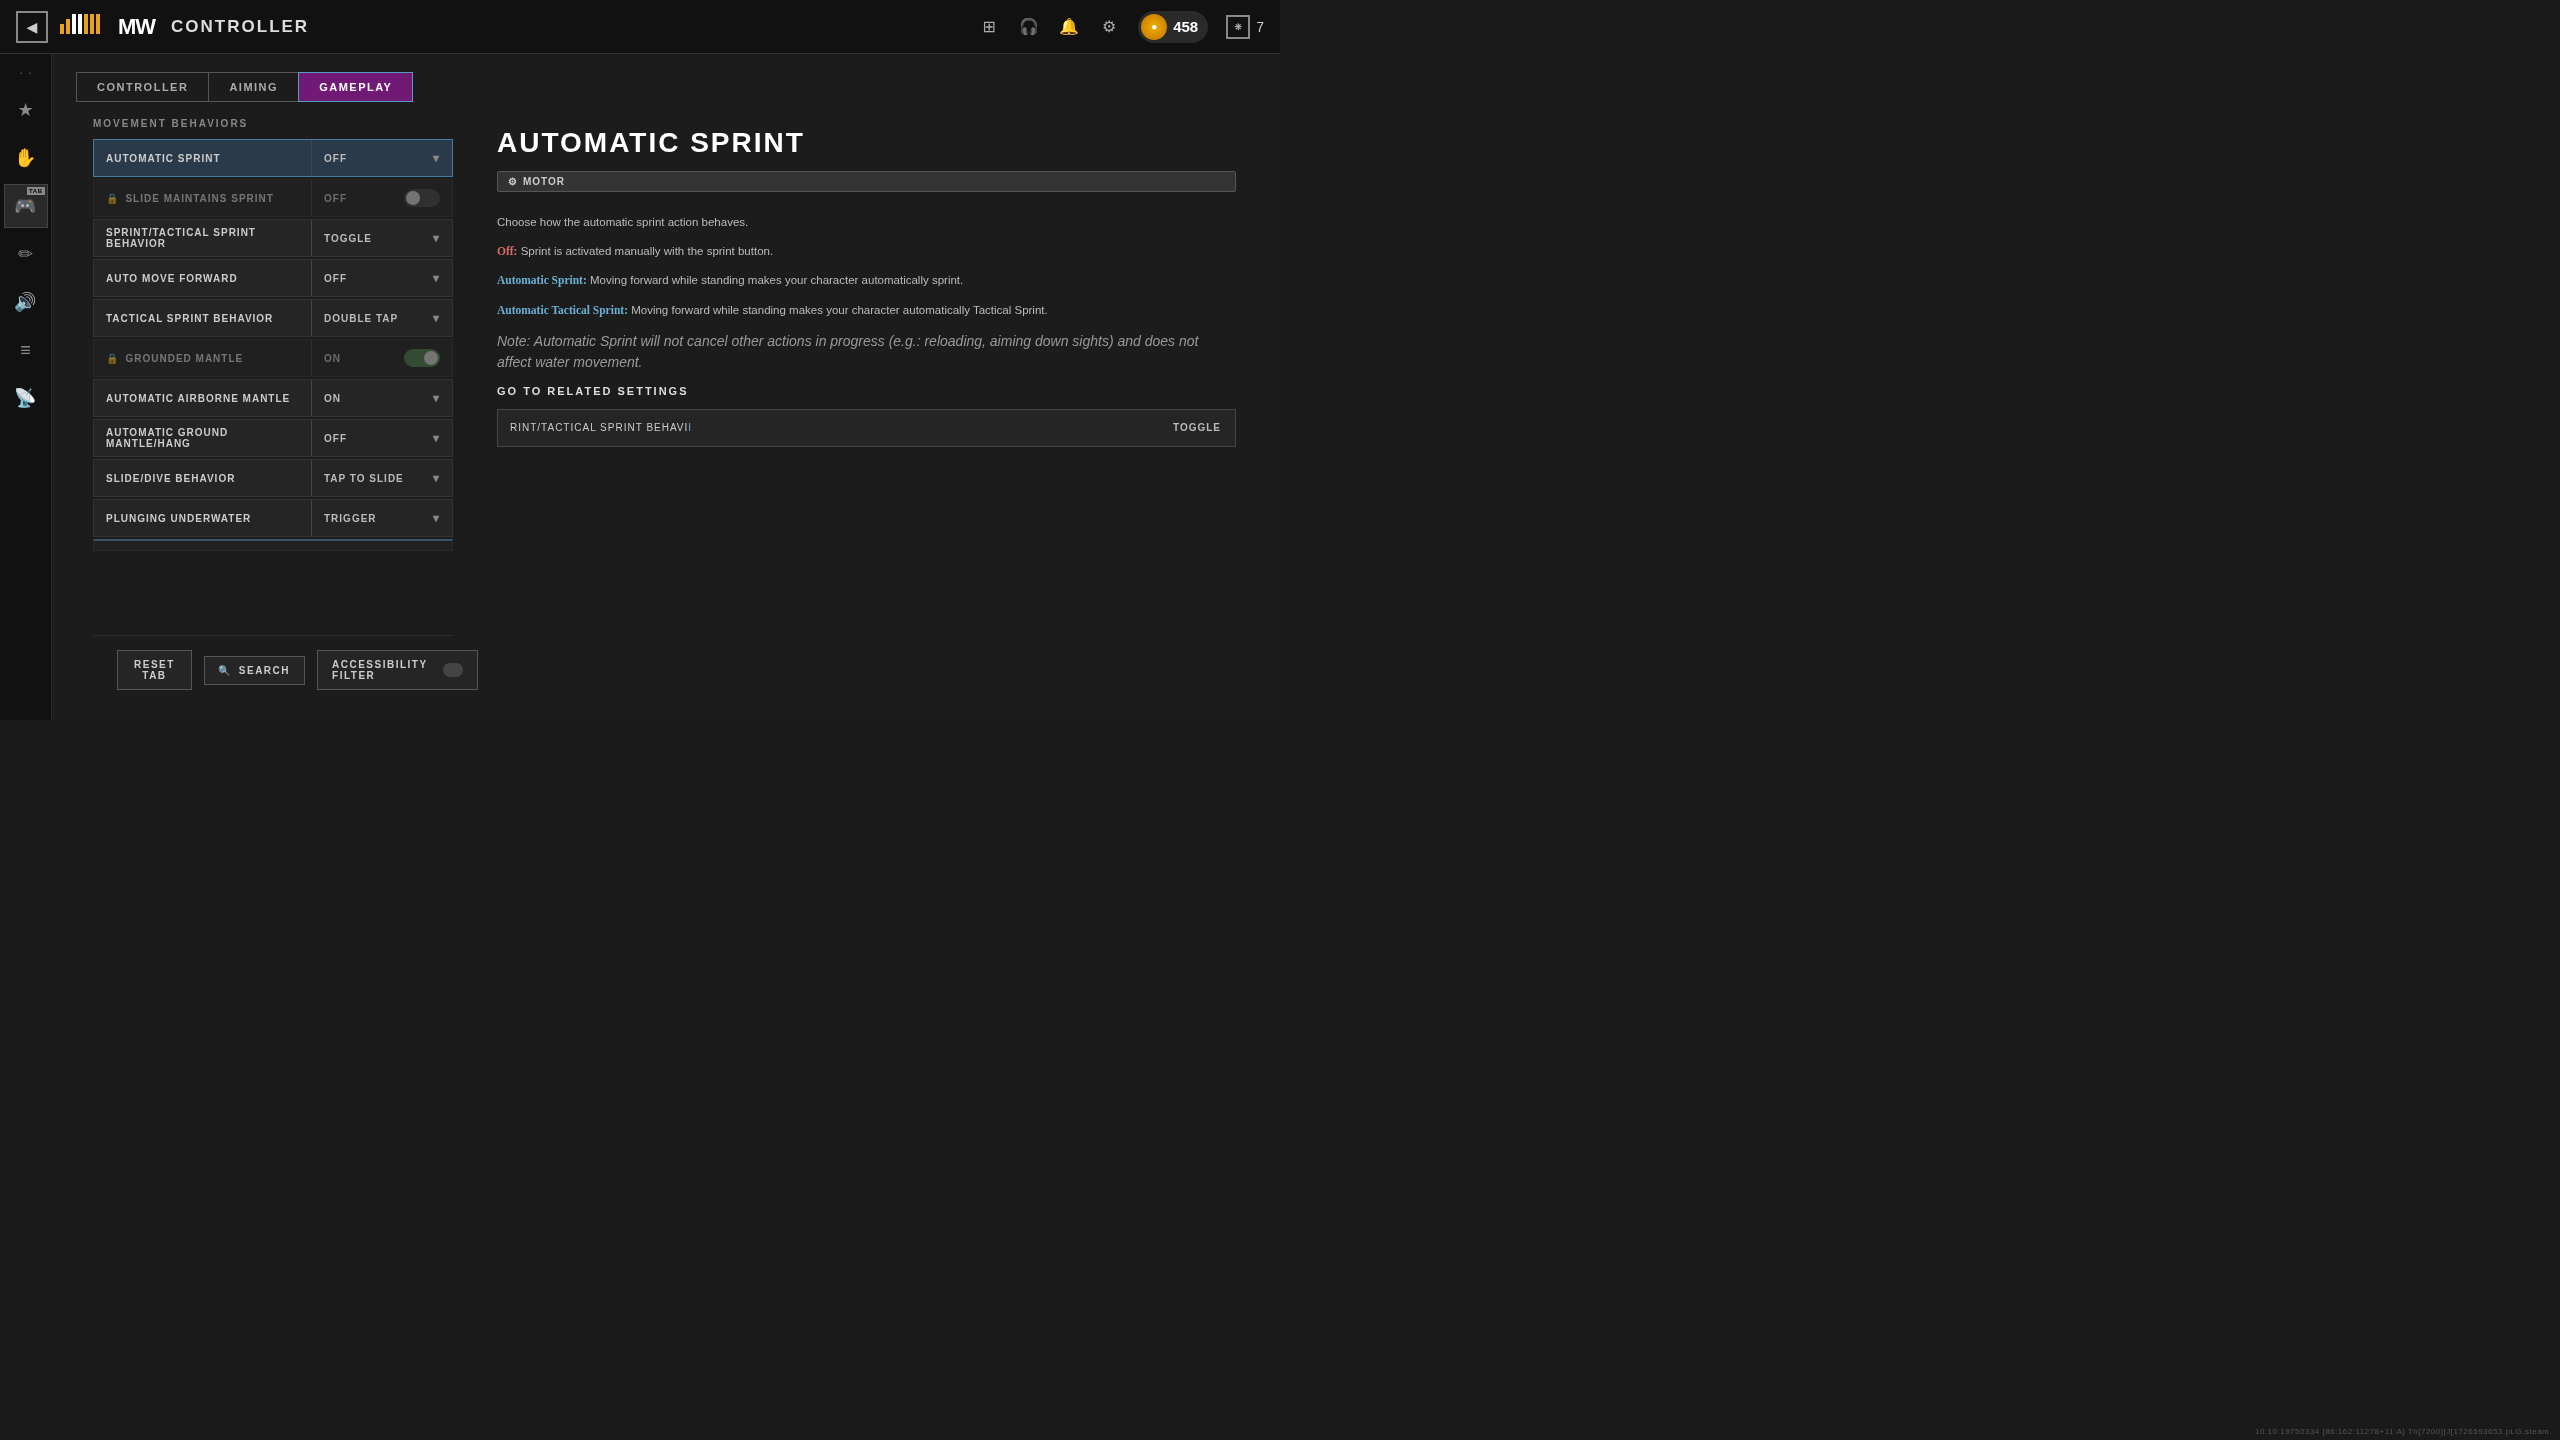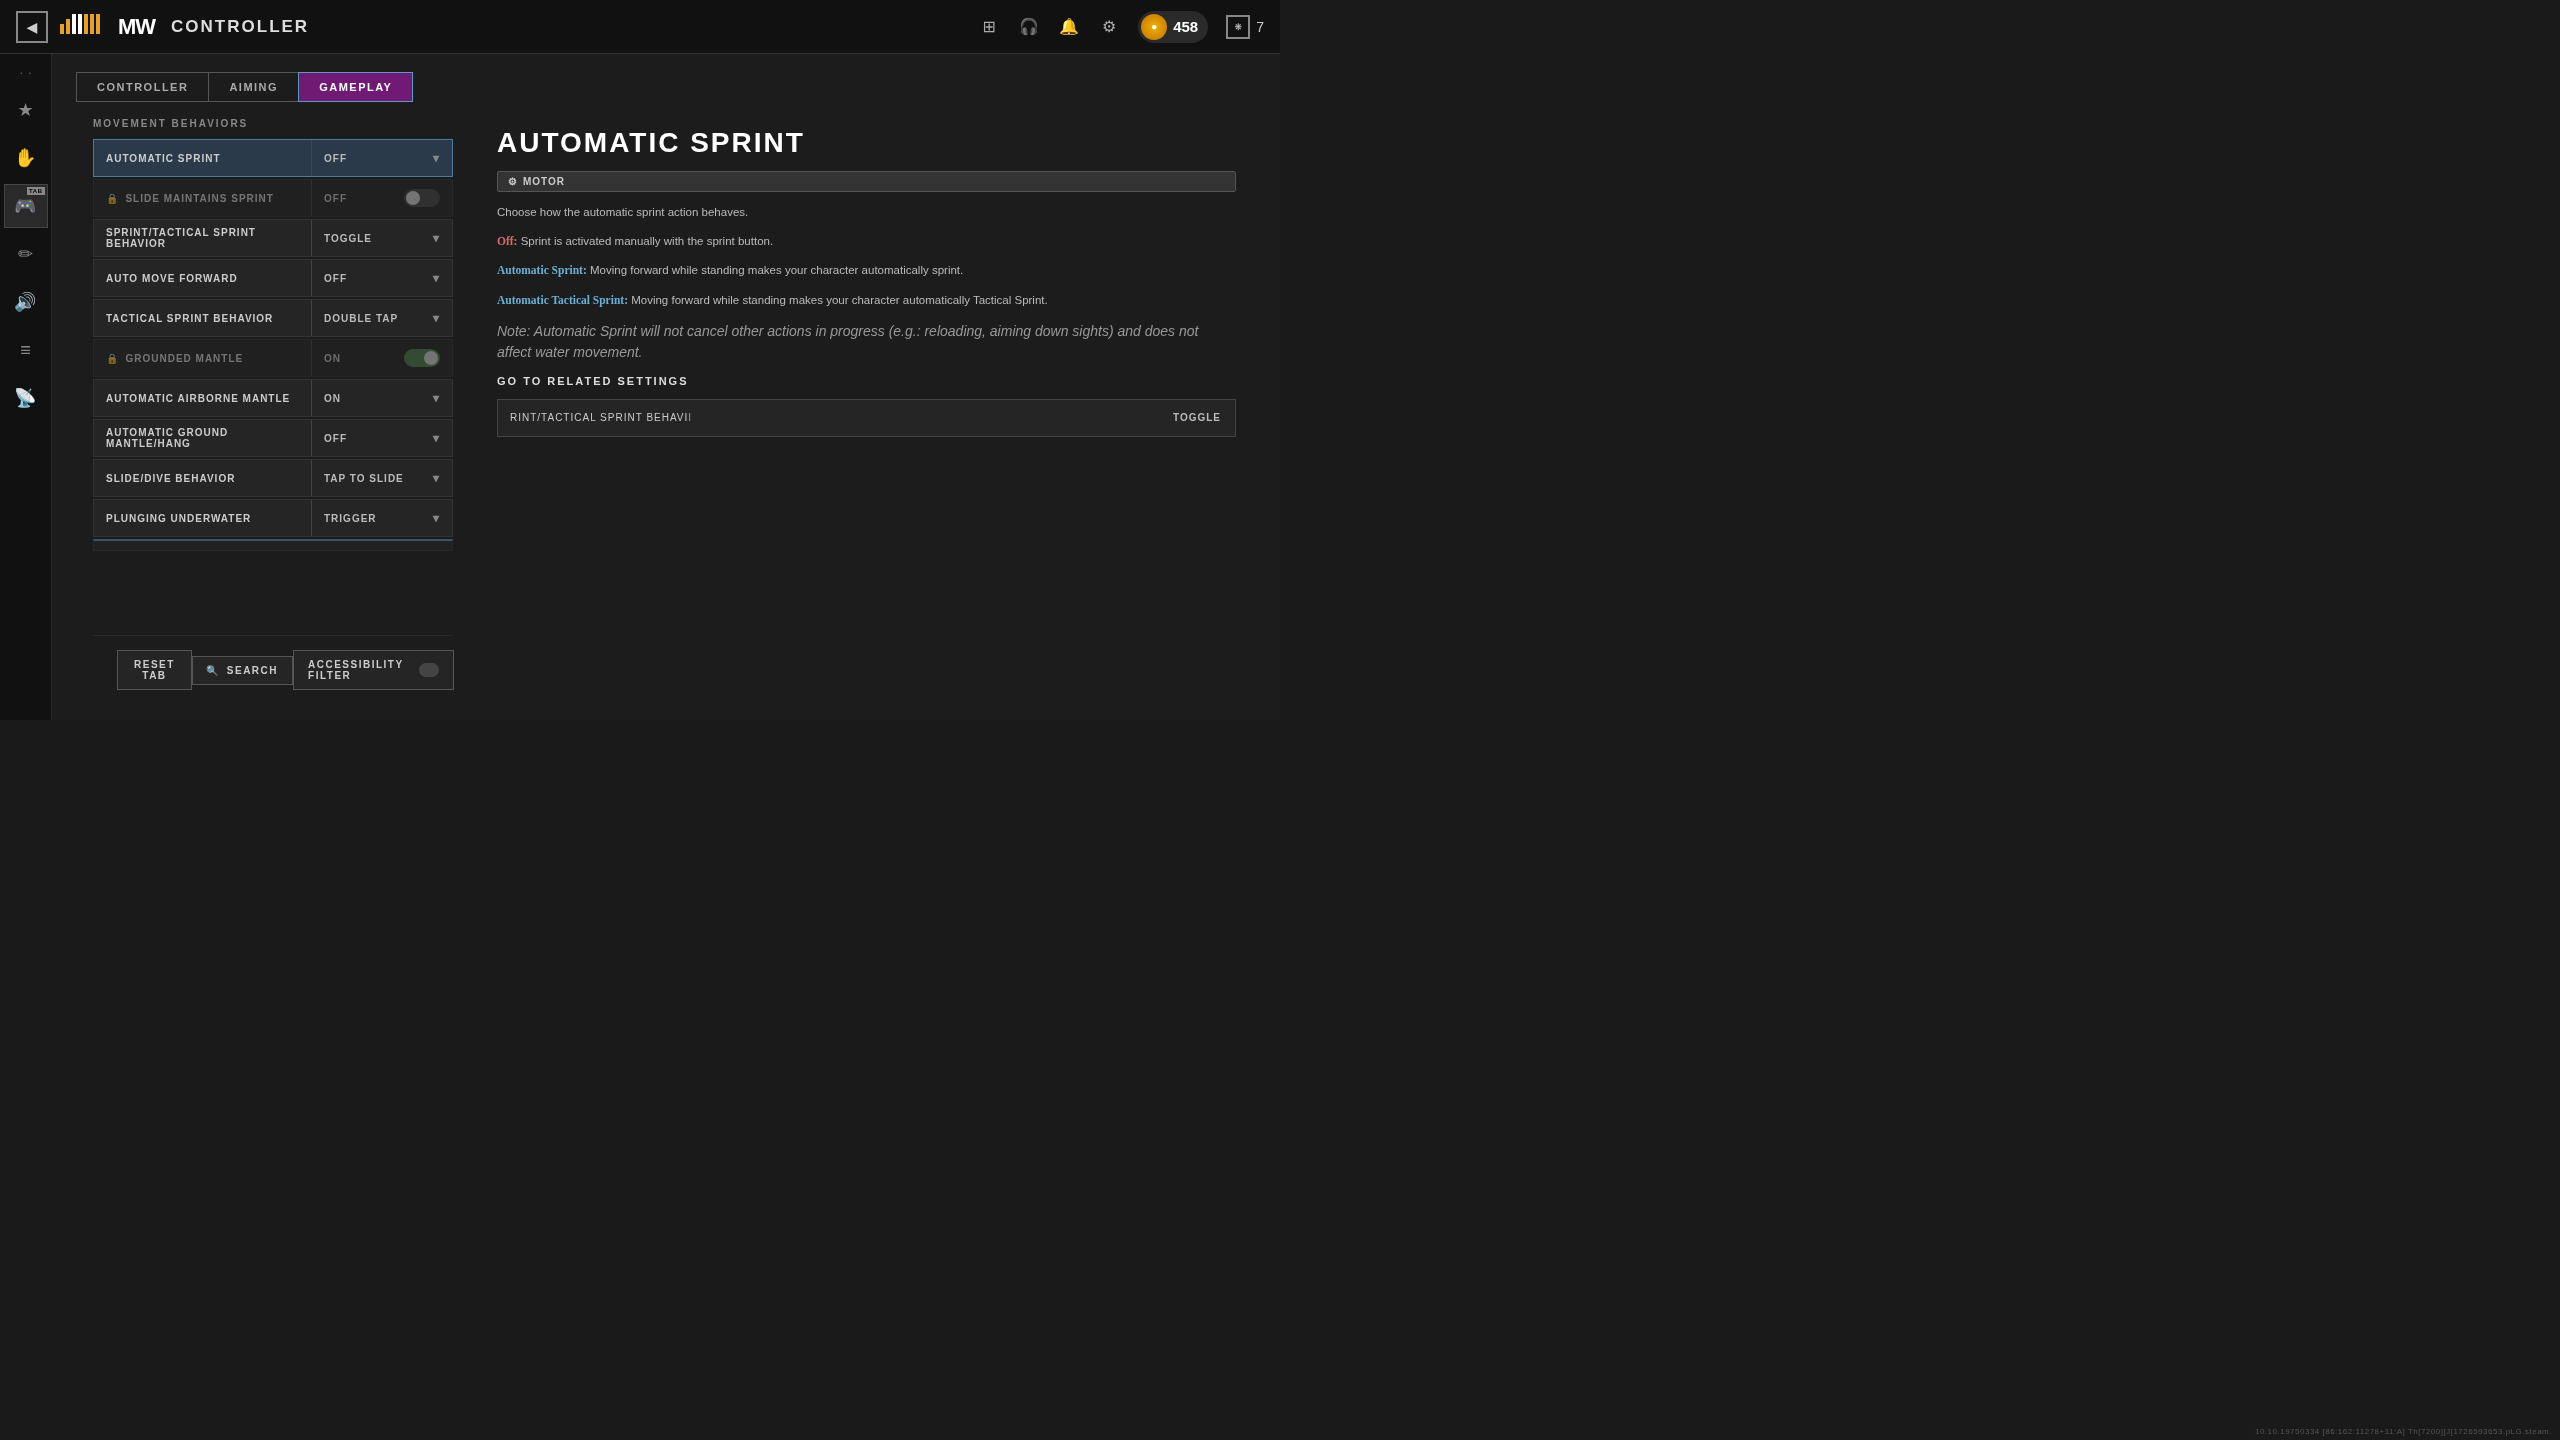--- a/index.html
+++ b/index.html
@@ -331,21 +331,21 @@
       height: 14px;
       background: #ccc;
       border-radius: 50%;
     }
 
     
     .bottom-bar {
       padding: 14px 24px;
       display: flex;
       align-items: center;
-      gap: 0;
+      gap: 12px;
       border-top: 1px solid #2a2a2a;
     }
     .reset-tab-btn {
       padding: 8px 16px;
       background: #252525;
       border: 1px solid #555;
       color: #ccc;
       font-size: 10px;
       font-weight: 700;
       letter-spacing: 1.5px;
@@ -413,20 +413,21 @@
       border-radius: 2px;
       font-size: 10px;
       font-weight: 700;
       color: #ccc;
       letter-spacing: 1px;
     }
     .detail-description {
       font-size: 11.5px;
       color: #bbb;
       line-height: 1.5;
+      margin-top: 10px;
     }
     .detail-option {
       font-size: 11.5px;
       line-height: 1.5;
       color: #bbb;
     }
     .option-label {
       color: #6ab0d4;
       font-weight: 700;
       font-family: Liberation Serif, serif;

